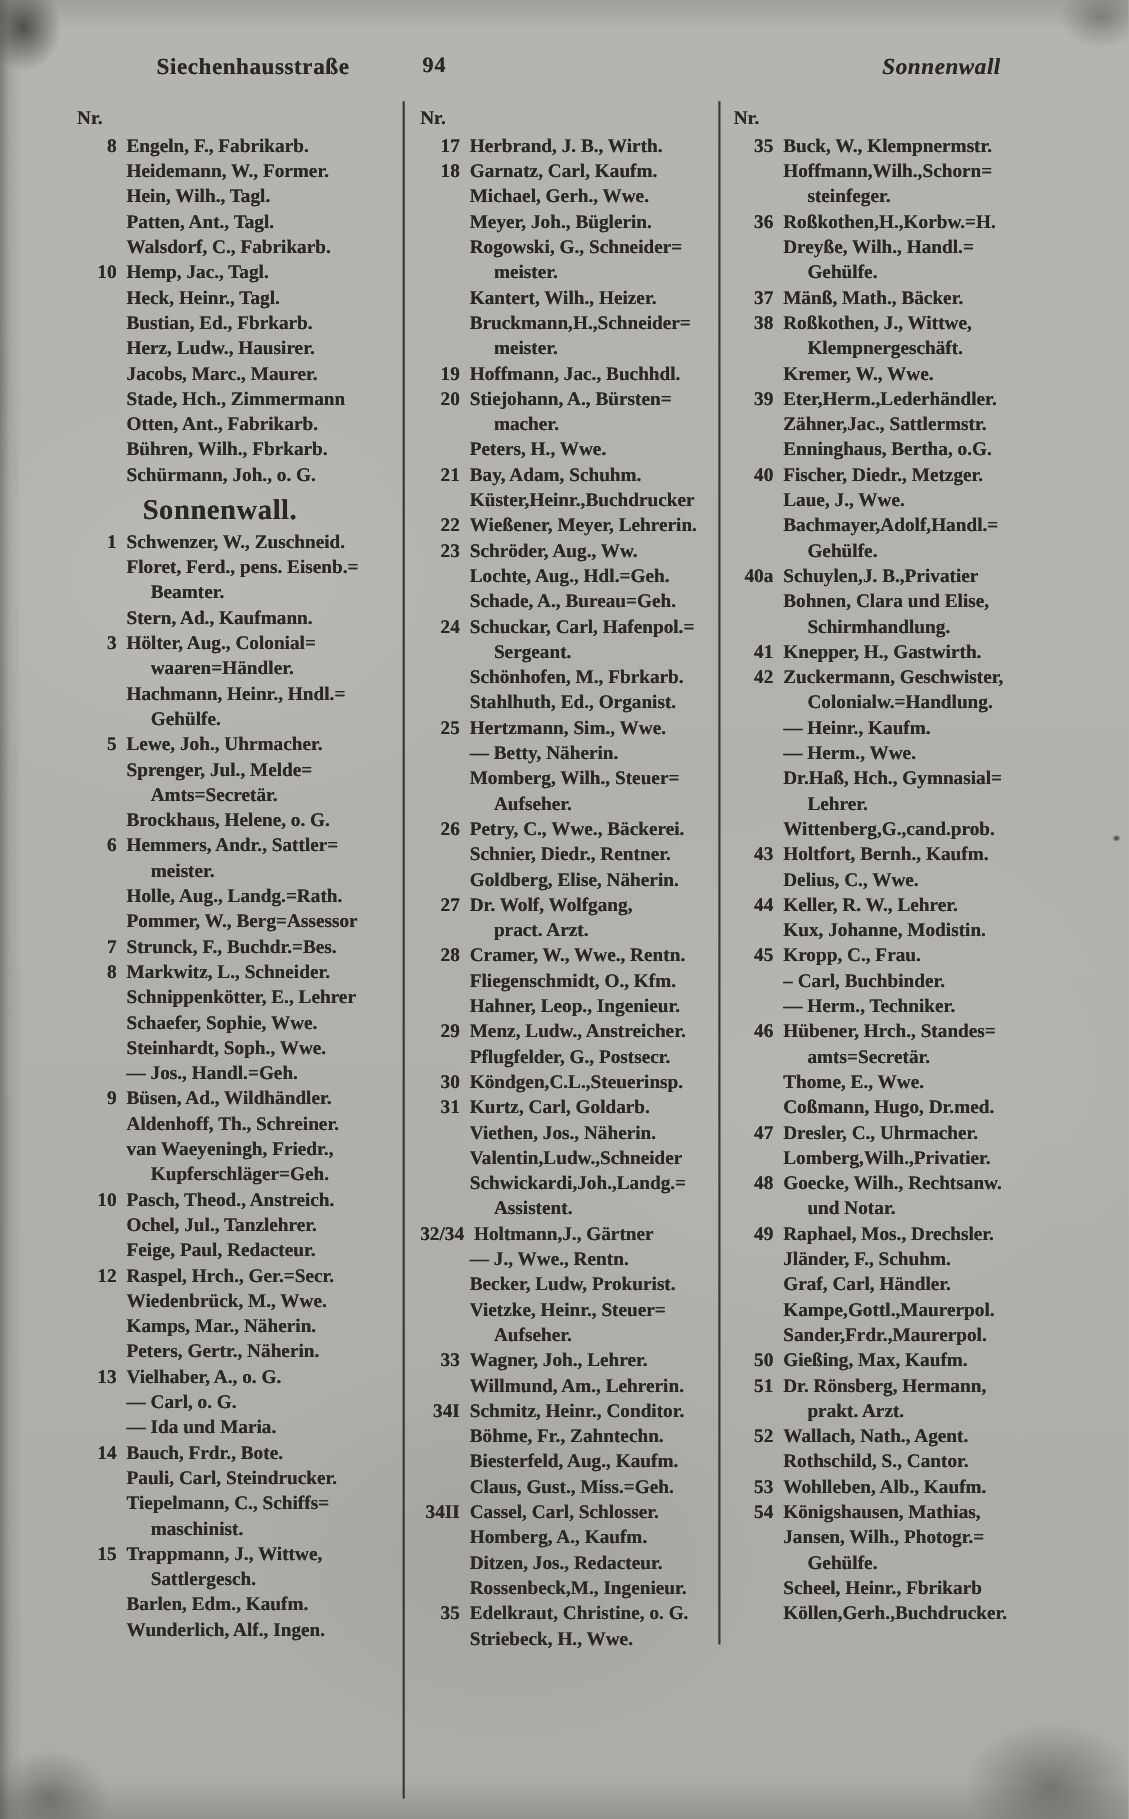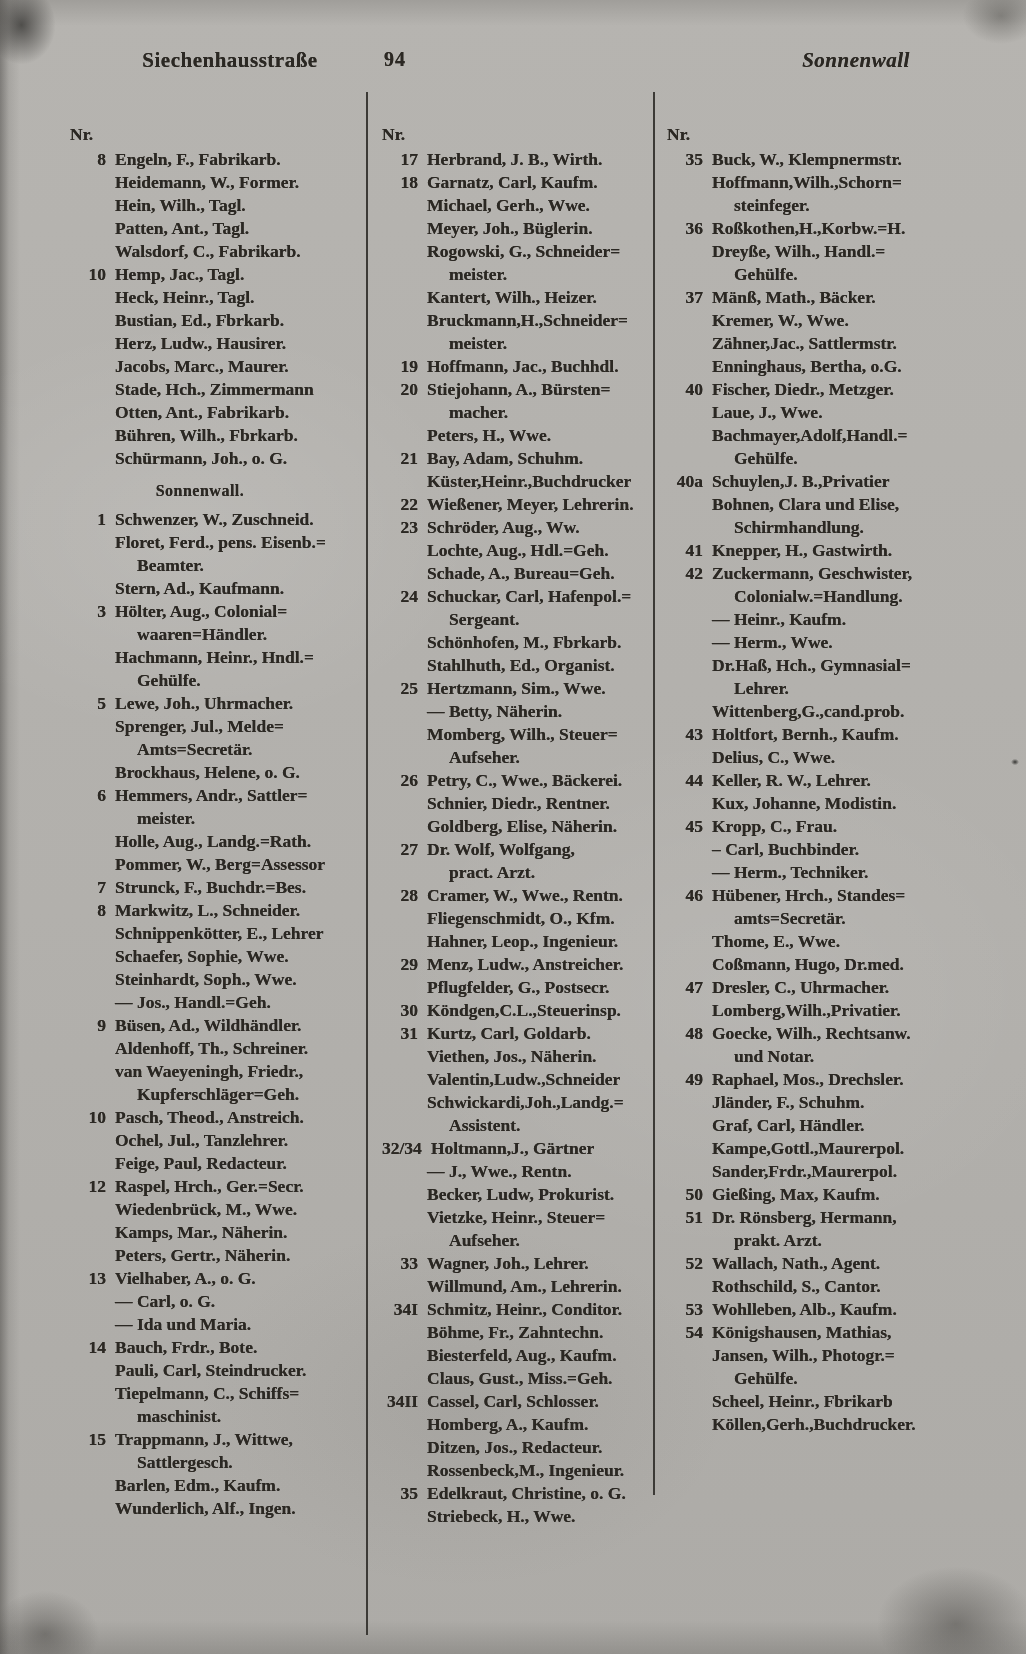--- a/index.html
+++ b/index.html
@@ -50,37 +50,37 @@
   
   .vline{position:absolute;width:2px;background:#3c3a36;z-index:2;}
   .vline.left{left:366px;top:92px;height:1543px;}
   .vline.right{left:653px;top:92px;height:1403px;}
 
   
   .cols{
     position:absolute;left:0;top:96px;width:100%;
     display:grid;grid-template-columns:366px 287px 373px;
   }
-  .col{padding:0 6px 0 14px;box-sizing:border-box;margin-top:27px;}
+  .col{padding:0 6px 0 14px;box-sizing:border-box;}
   .col.c1{padding-left:70px;}
   .col.c2{padding-left:16px;}
   .col.c3{padding-left:14px;}
 
   .nr-label{font-weight:bold;font-size:17.5px;line-height:23px;margin-bottom:2px;}
   .entry{display:flex;align-items:flex-start;}
   .num{
     flex:0 0 auto;min-width:36px;text-align:right;
     font-weight:bold;font-size:17.5px;line-height:23px;
     padding-right:9px;white-space:nowrap;
   }
   .body{flex:1 1 auto;font-weight:bold;font-size:17.5px;line-height:23px;}
   .line{white-space:nowrap;}
   .line.cont{padding-left:22px;}
   .section-heading{
-    text-align:center;font-weight:bold;font-size:16px;line-height:24px;
+    text-align:center;font-weight:bold;font-size:26px;line-height:24px;
     margin:9px 30px 5px 0;letter-spacing:.5px;
   }
   .entry,.nr-label,.section-heading,.header{
     text-shadow:0 0 .5px rgba(42,38,33,.85);
   }
 </style>
 </head>
 <body>
 
 <div class="paper-texture"></div>
@@ -765,23 +765,36 @@
             <div class="line cont">Gehülfe.</div>
           </span>
         </div>
         <div class="entry">
           <span class="num">37</span>
           <span class="body">
             <div class="line">Mänß, Math., Bäcker.</div>
           </span>
         </div>
         <div class="entry">
+          <span class="num">38</span>
+          <span class="body">
+            <div class="line">Roßkothen, J., Wittwe,</div>
+            <div class="line cont">Klempnergeschäft.</div>
+          </span>
+        </div>
+        <div class="entry">
           <span class="num"></span>
           <span class="body">
             <div class="line">Kremer, W., Wwe.</div>
+          </span>
+        </div>
+        <div class="entry">
+          <span class="num">39</span>
+          <span class="body">
+            <div class="line">Eter,Herm.,Lederhändler.</div>
           </span>
         </div>
         <div class="entry">
           <span class="num"></span>
           <span class="body">
             <div class="line">Zähner,Jac., Sattlermstr.</div>
           </span>
         </div>
         <div class="entry">
           <span class="num"></span>

